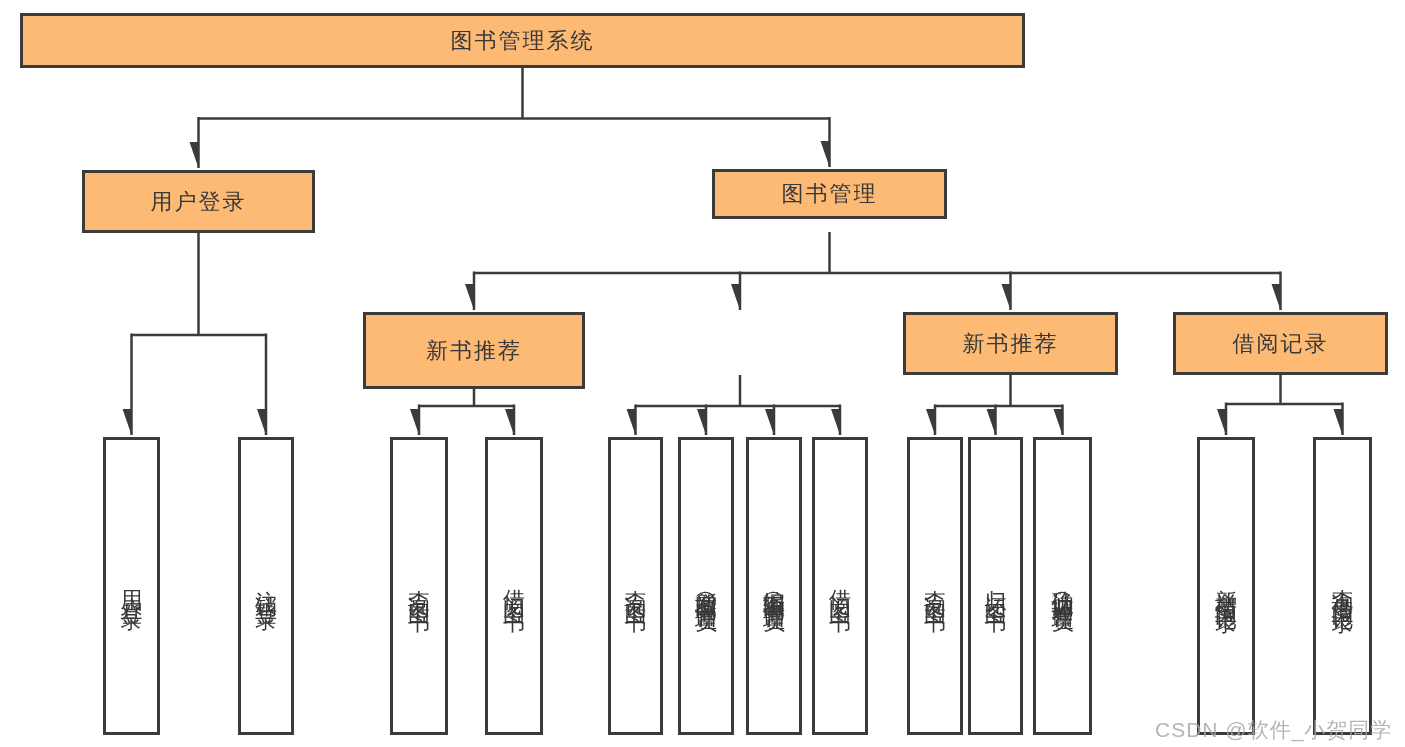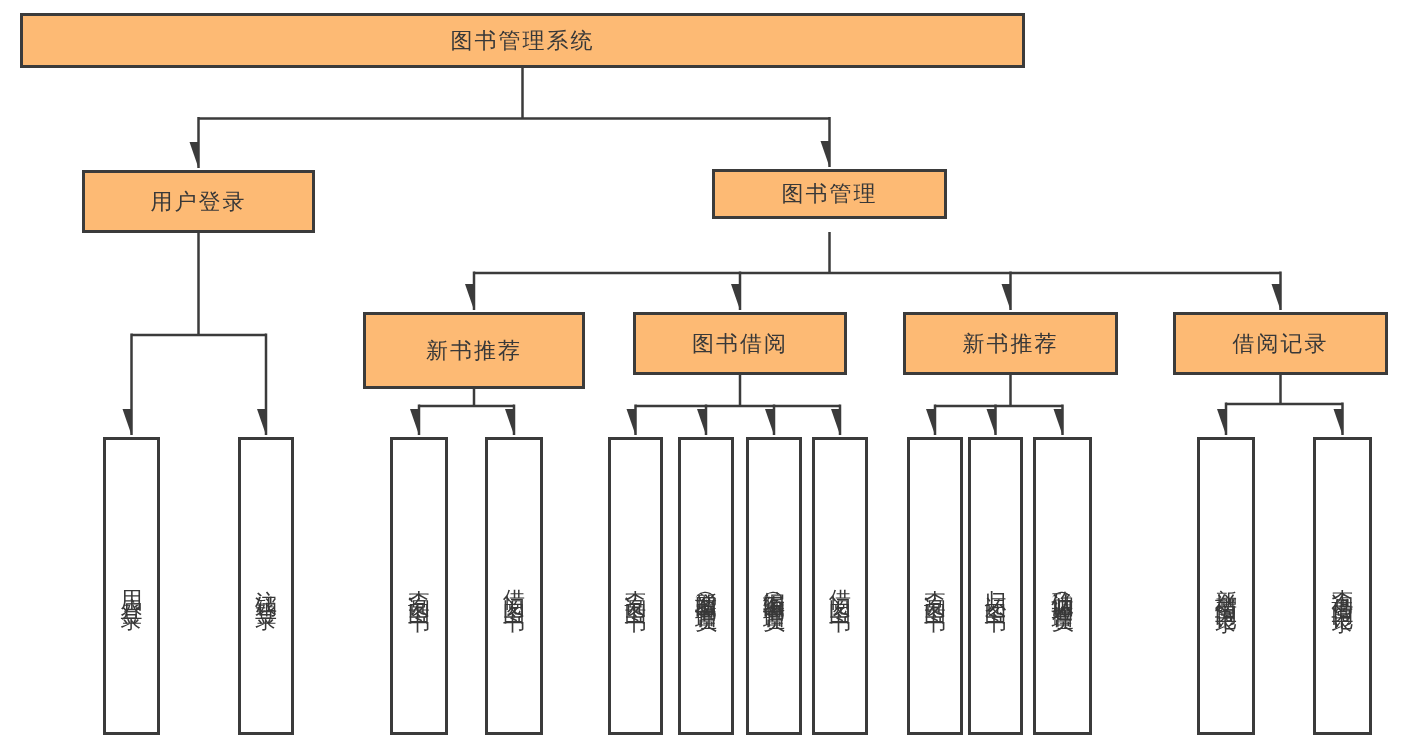--- a/index.html
+++ b/index.html
@@ -104,23 +104,20 @@
   <div class="node" style="left:82px;top:170px;width:233px;height:63px;">
     <span>用户登录</span>
   </div>
   <div class="node" style="left:712px;top:169px;width:235px;height:50px;">
     <span>图书管理</span>
   </div>
 
   <div class="node" style="left:363px;top:312px;width:222px;height:77px;">
     <span>新书推荐</span>
   </div>
-  <div class="node" style="left:633px;top:312px;width:214px;height:63px;">
-    <span>图书借阅</span>
-  </div>
   <div class="node" style="left:903px;top:312px;width:215px;height:63px;">
     <span>新书推荐</span>
   </div>
   <div class="node" style="left:1173px;top:312px;width:215px;height:63px;">
     <span>借阅记录</span>
   </div>
 
   <div class="vnode" style="left:103px;top:437px;width:57px;height:298px;">
     <span class="vtext">用户登录</span>
   </div>
@@ -158,14 +155,15 @@
     <span class="vtext" style="letter-spacing:3px;">确认归还（管理员）</span>
   </div>
 
   <div class="vnode" style="left:1197px;top:437px;width:58px;height:298px;">
     <span class="vtext" style="letter-spacing:5px;">新增借阅记录</span>
   </div>
   <div class="vnode" style="left:1313px;top:437px;width:59px;height:298px;">
     <span class="vtext" style="letter-spacing:5px;">查询借阅记录</span>
   </div>
 
+  <div class="watermark">CSDN @软件_小贺同学</div>
 
 </div>
 
 </body></html>

